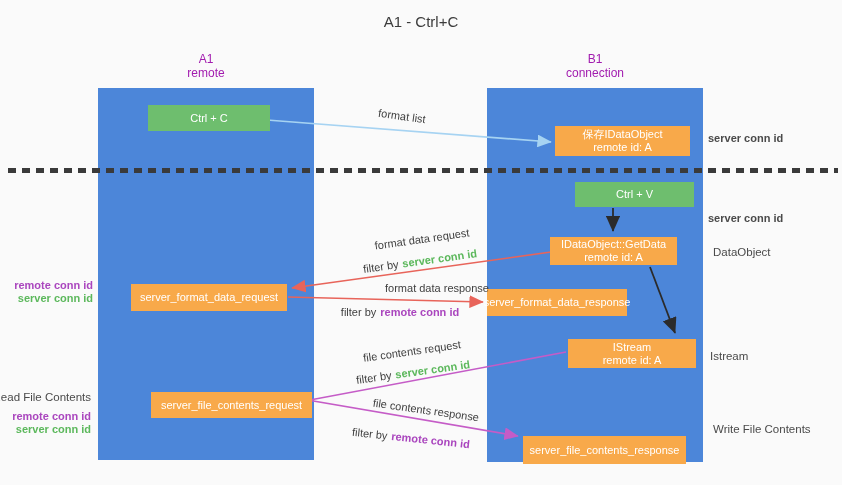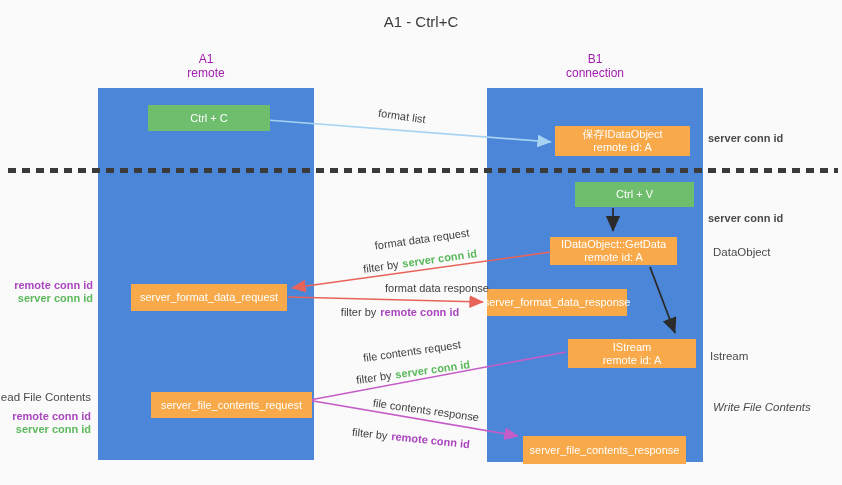--- a/index.html
+++ b/index.html
@@ -178,21 +178,21 @@
 <div class="arrow-label rot-pos" style="left:426px;top:410px;">file contents response</div>
 
 <div class="arrow-label rot-pos-sm" style="left:411px;top:438px;">
   <span class="filter-prefix">filter by</span><span class="id-purple">remote conn id</span>
 </div>
 
 <div class="side-note id-green" style="left:708px;top:132px;font-size:11px;">server conn id</div>
 <div class="side-note id-green" style="left:708px;top:212px;font-size:11px;">server conn id</div>
 <div class="side-note" style="left:713px;top:246px;">DataObject</div>
 <div class="side-note" style="left:710px;top:350px;">Istream</div>
-<div class="side-note" style="left:713px;top:401px;font-style:italic;">Write File Contents</div>
+<div class="side-note" style="left:713px;top:423px;">Write File Contents</div>
 
 <div class="side-stack-left" style="right:749px;top:279px;">
   <div class="id-purple">remote conn id</div>
   <div class="id-green">server conn id</div>
 </div>
 
 <div class="side-stack-left" style="right:751px;top:391px;">
   <div class="plain">Read File Contents</div>
   <div class="id-purple">remote conn id</div>
   <div class="id-green">server conn id</div>

